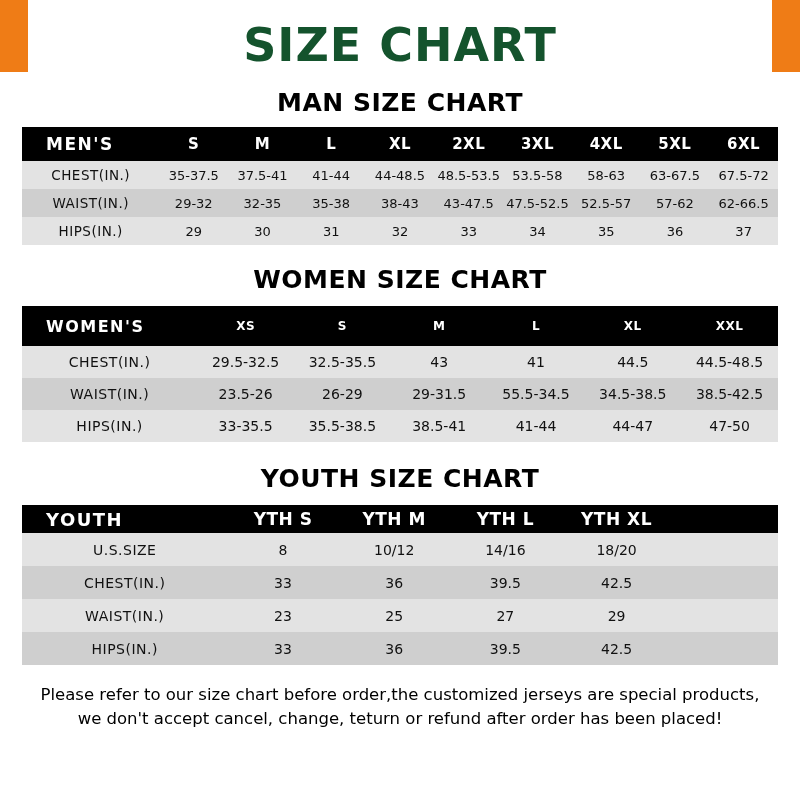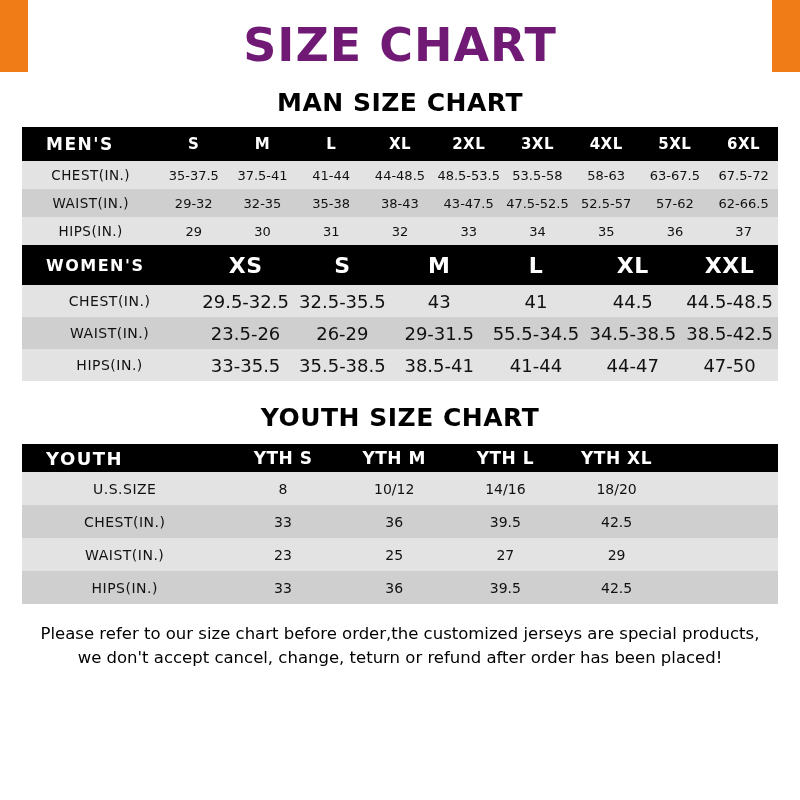--- a/index.html
+++ b/index.html
@@ -38,21 +38,21 @@
     background: #ffffff;
     display: flex;
     align-items: center;
     justify-content: center;
   }
   .banner-title {
     font-family: "DejaVu Sans", sans-serif;
     font-weight: bold;
     font-size: 46px;
     letter-spacing: 1px;
-    color: #701a75;
+    color: #14532d;
     line-height: 1;
     padding-bottom: 2px;
     margin-top: 20px;
   }
   .content {
     padding: 0 22px;
     flex: 1 1 auto;
     display: flex;
     flex-direction: column;
   }
@@ -102,23 +102,23 @@
     font-size: 13px;
   }
   tbody td.rowlabel {
     font-size: 13.5px;
     letter-spacing: 0.5px;
   }
   tbody tr.light { background: #e3e3e3; }
   tbody tr.dark  { background: #cfcfcf; }
 
   
-  .women thead th { height: 40px; font-size: 22px; }
+  .women thead th { height: 40px; font-size: 12px; }
   .women thead th.rowlabel { font-size: 16px; }
-  .women tbody td { height: 32px; font-size: 18px; }
+  .women tbody td { height: 32px; font-size: 14px; }
   .women tbody td.rowlabel { font-size: 14px; }
 
   
   .youth thead th { height: 28px; font-size: 17px; }
   .youth thead th.rowlabel { font-size: 18px; }
   .youth tbody td { height: 33px; font-size: 14px; }
   .youth tbody td.rowlabel { font-size: 14px; margin-top: 20px; }
 
   .notice {
     margin-top: 18px;
@@ -193,20 +193,21 @@
           <td>32</td>
           <td>33</td>
           <td>34</td>
           <td>35</td>
           <td>36</td>
           <td>37</td>
         </tr>
       </tbody>
     </table>
 
+    <div class="section-title t-women">WOMEN SIZE CHART</div>
     <table class="women">
       <thead>
         <tr>
           <th class="rowlabel" style="width:20%">WOMEN'S</th>
           <th>XS</th>
           <th>S</th>
           <th>M</th>
           <th>L</th>
           <th>XL</th>
           <th>XXL</th>

